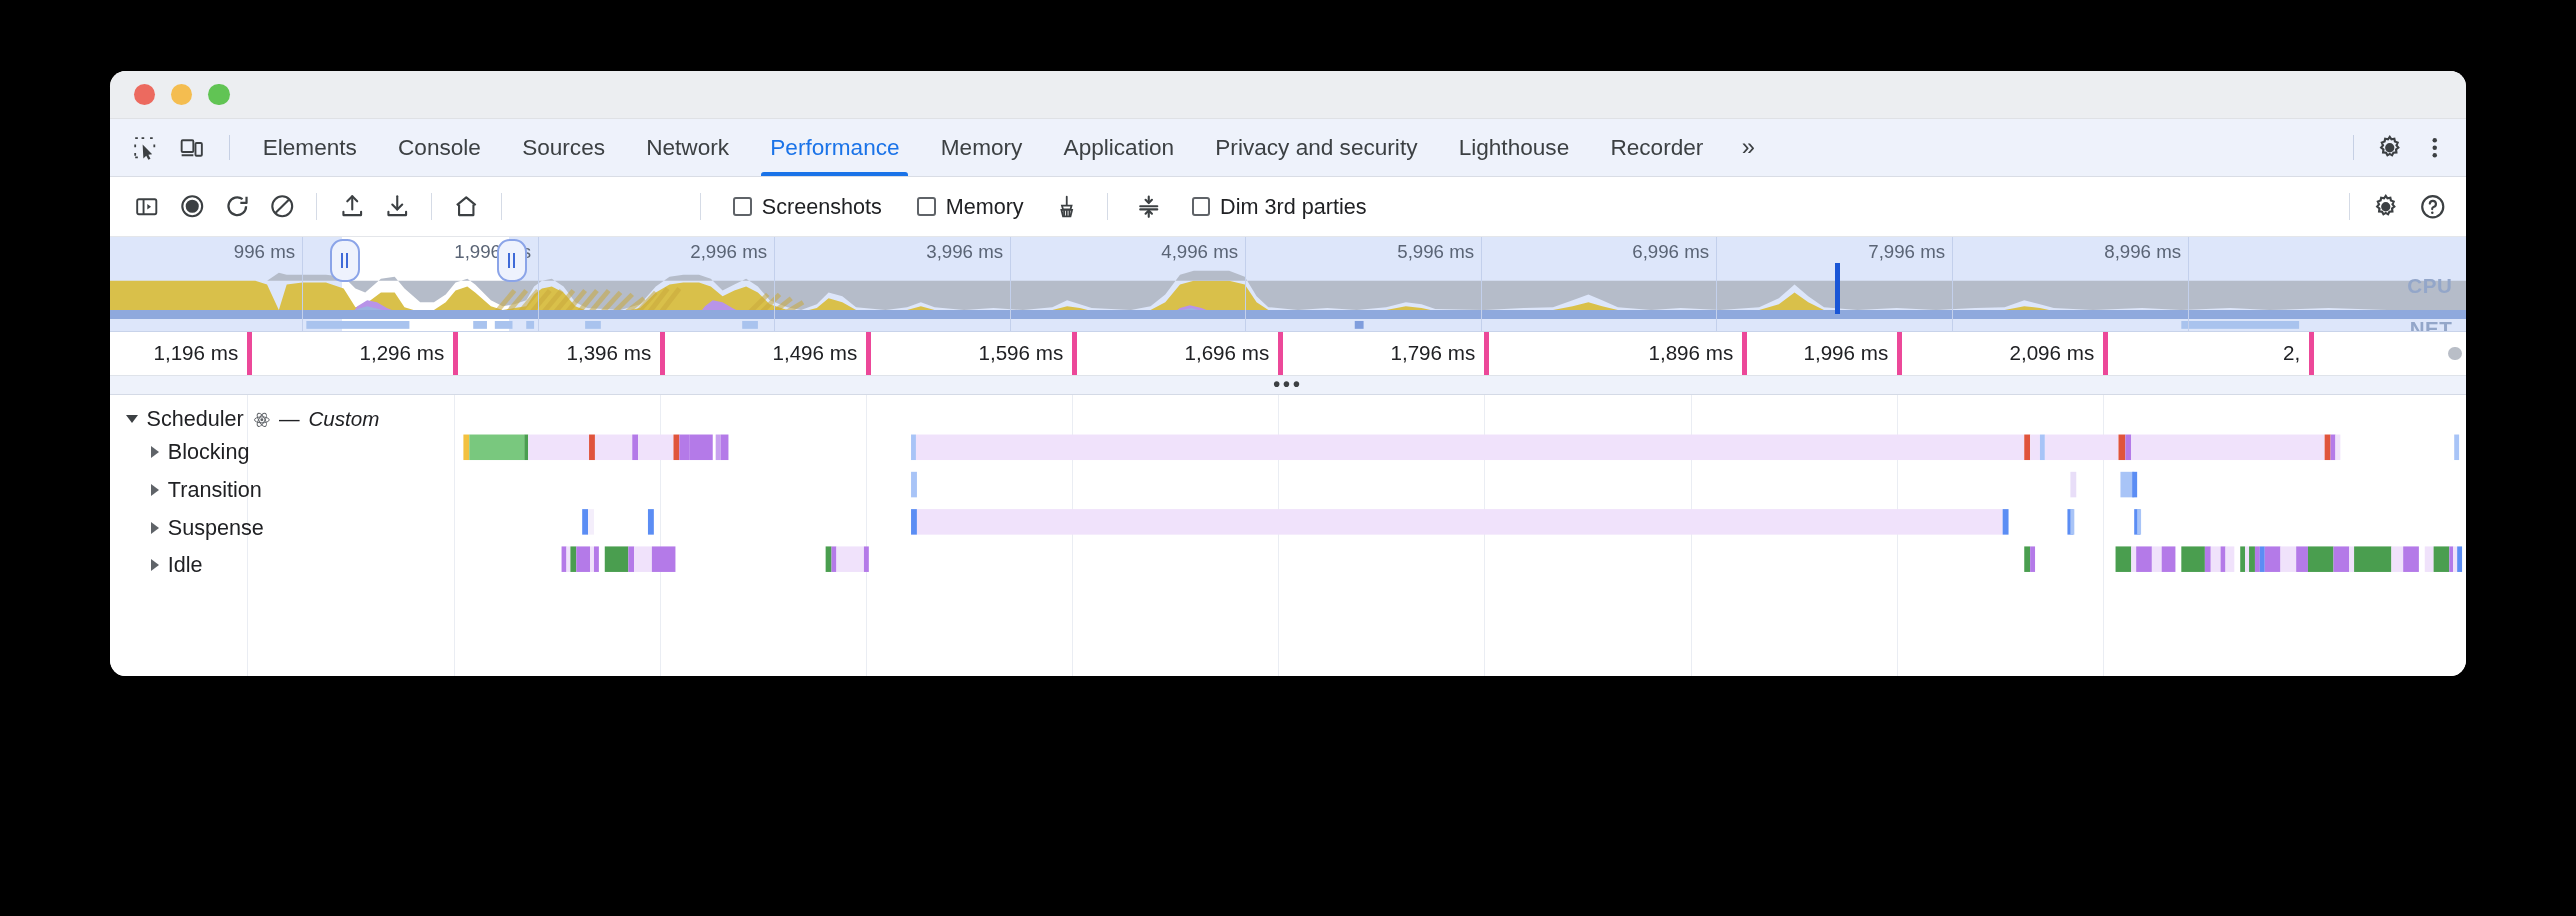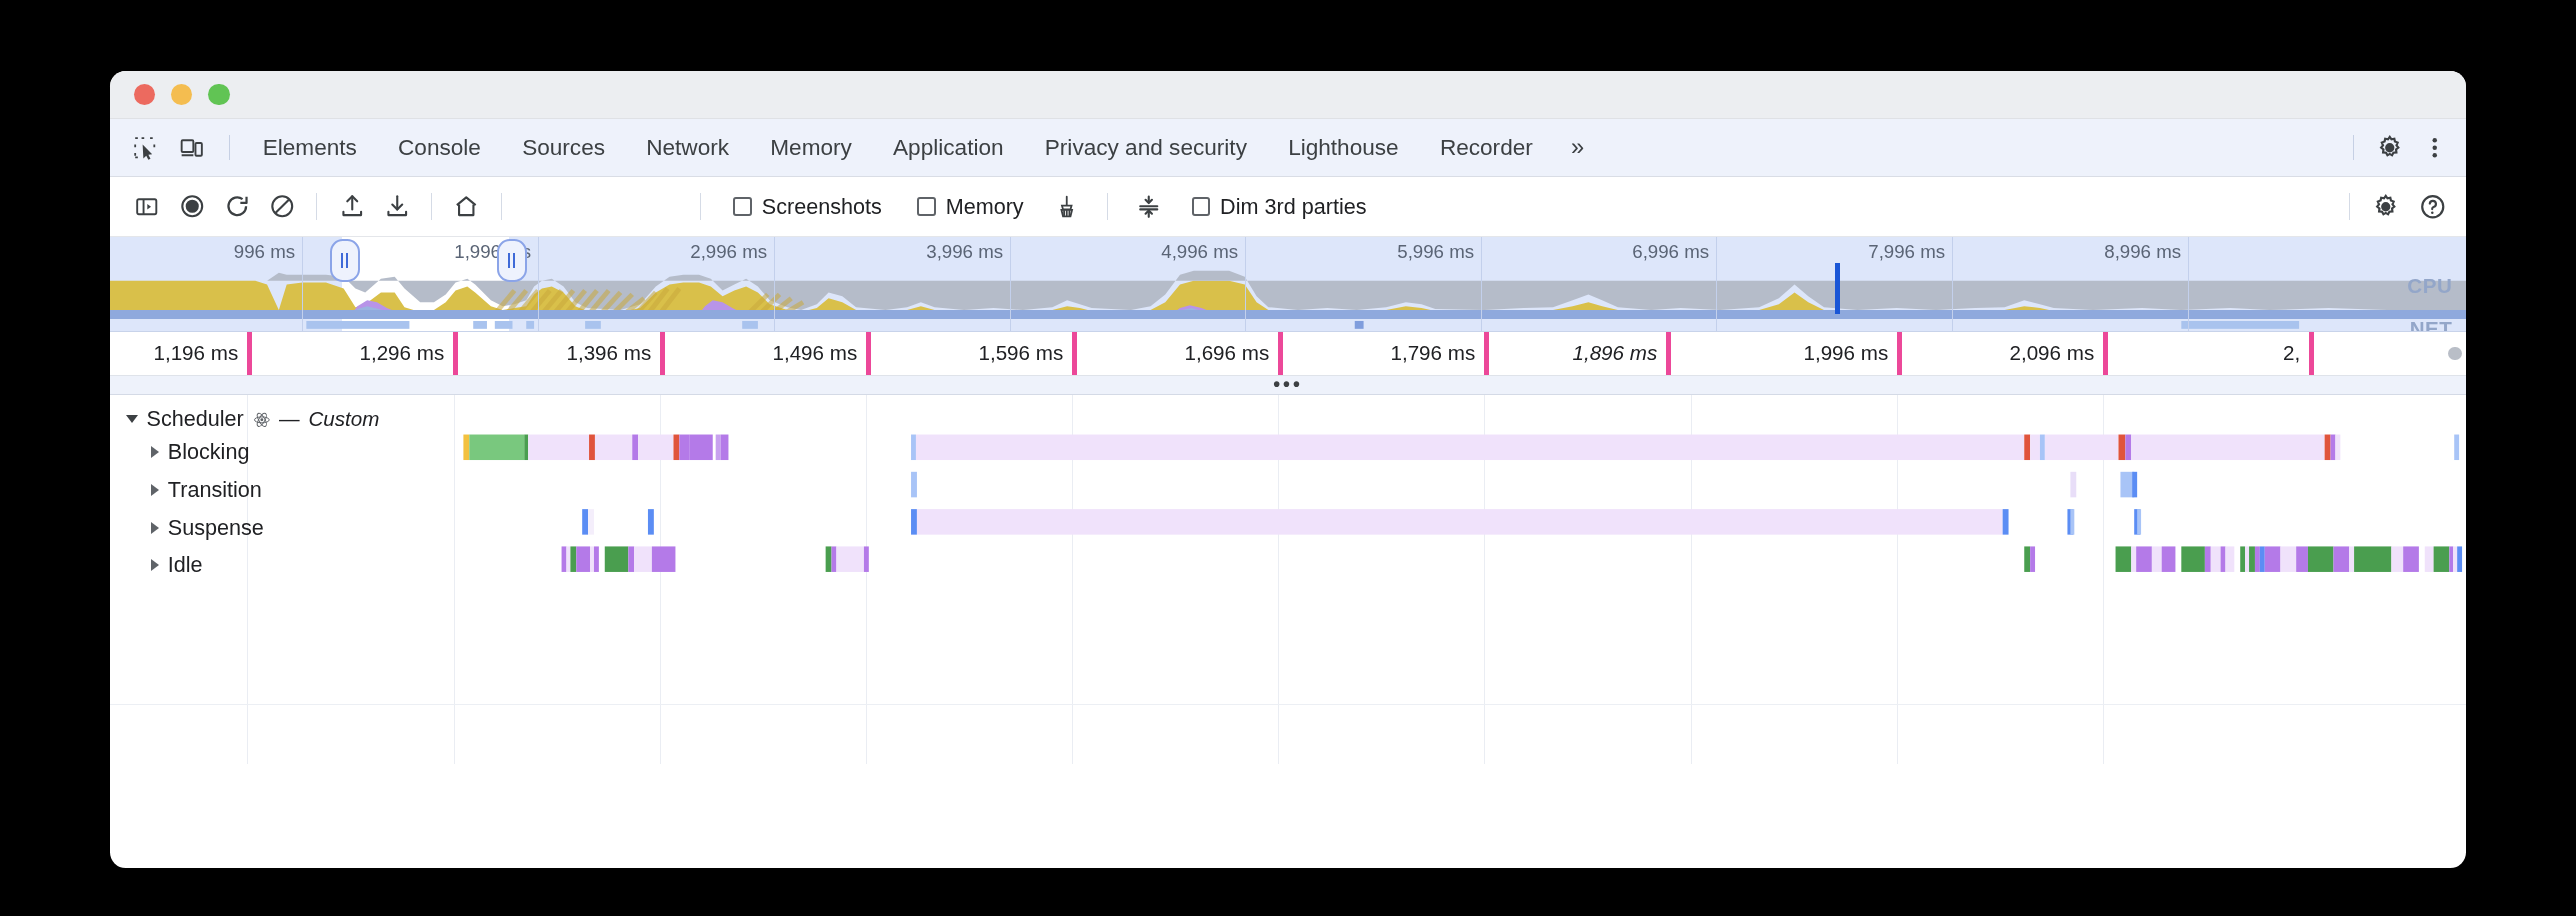--- a/index.html
+++ b/index.html
@@ -1,17 +1,17 @@
 <!DOCTYPE html>
 <html><head>
 <meta charset="utf-8">
 <style>
   html,body{margin:0;padding:0;background:#000;}
   body{width:2576px;height:917px;font-family:"Liberation Sans",sans-serif;overflow:hidden;}
-  .window{position:absolute;left:110px;top:71px;width:2356px;height:797px;background:#fff;border-radius:15.7px;overflow:hidden;box-shadow:0 2px 13.7px rgba(0,0,0,.35);}
+  .window{position:absolute;left:110px;top:71px;width:2356px;height:605px;background:#fff;border-radius:15.7px;overflow:hidden;box-shadow:0 2px 13.7px rgba(0,0,0,.35);}
   .titlebar{height:47px;background:#eceef1;display:flex;align-items:center;padding-left:23.6px;gap:15.7px;border-bottom:1px solid #dfe1e5;}
   .dot{width:21.6px;height:21.6px;border-radius:50%;}
   .dot.red{background:#ec6a5f;}.dot.yellow{background:#f4bd50;}.dot.green{background:#61c454;}
 
   
   .tabbar{height:57px;background:#eef2fb;display:flex;align-items:center;position:relative;border-bottom:1px solid #d9dde5;}
   .tb-left{display:flex;align-items:center;padding-left:13.7px;gap:3.9px;}
   .ticon{width:43px;height:43px;display:flex;align-items:center;justify-content:center;cursor:pointer;border-radius:5.9px;}
   .ticon svg{display:block;}
   .vdiv{width:1px;height:25.5px;background:#c6d0e4;margin:0 11.8px;}
@@ -96,20 +96,23 @@
           <span>Elements</span>
         </div>
       <div class="tab">
           <span>Console</span>
         </div>
       <div class="tab">
           <span>Sources</span>
         </div>
       <div class="tab">
           <span>Network</span>
+        </div>
+      <div class="tab active">
+          <span>Performance</span>
         </div>
       <div class="tab">
           <span>Memory</span>
         </div>
       <div class="tab">
           <span>Application</span>
         </div>
       <div class="tab">
           <span>Privacy and security</span>
         </div>
@@ -349,21 +352,21 @@
       </div>
     <div class="mtick" style="left:756px;width:206px;">
         <span>1,596 ms</span>
       </div>
     <div class="mtick" style="left:962px;width:206px;">
         <span>1,696 ms</span>
       </div>
     <div class="mtick" style="left:1168px;width:206px;">
         <span>1,796 ms</span>
       </div>
-    <div class="mtick" style="left:1350px;width:206px;font-style:italic;">
+    <div class="mtick" style="left:1426px;width:206px;">
         <span>1,896 ms</span>
       </div>
     <div class="mtick" style="left:1581px;width:206px;">
         <span>1,996 ms</span>
       </div>
     <div class="mtick" style="left:1787px;width:206px;">
         <span>2,096 ms</span>
       </div>
     <div class="mtick" style="left:1993px;width:206px;">
         <span>2,</span>

